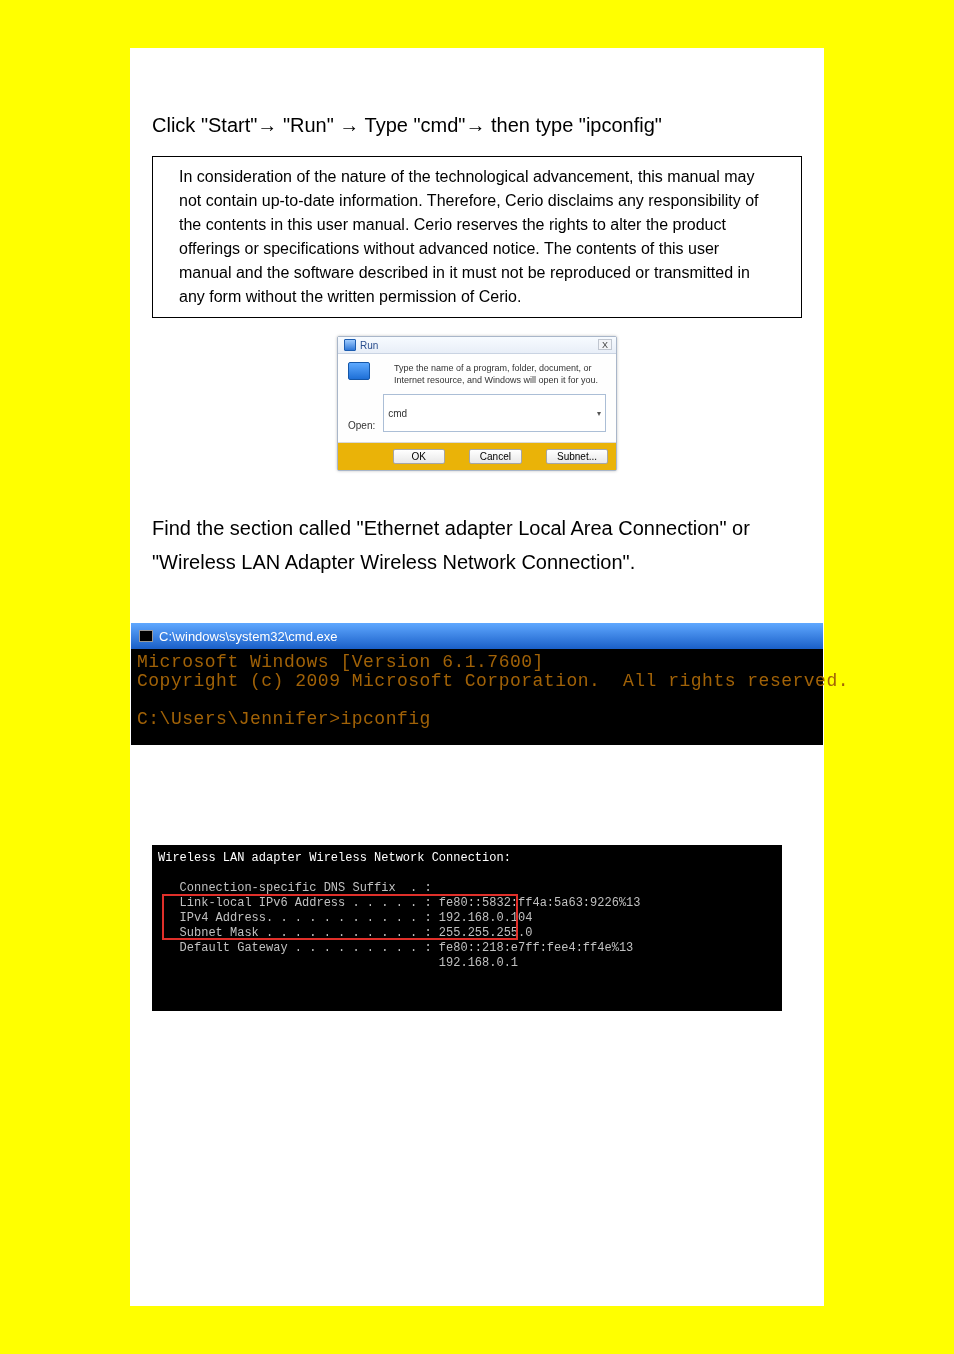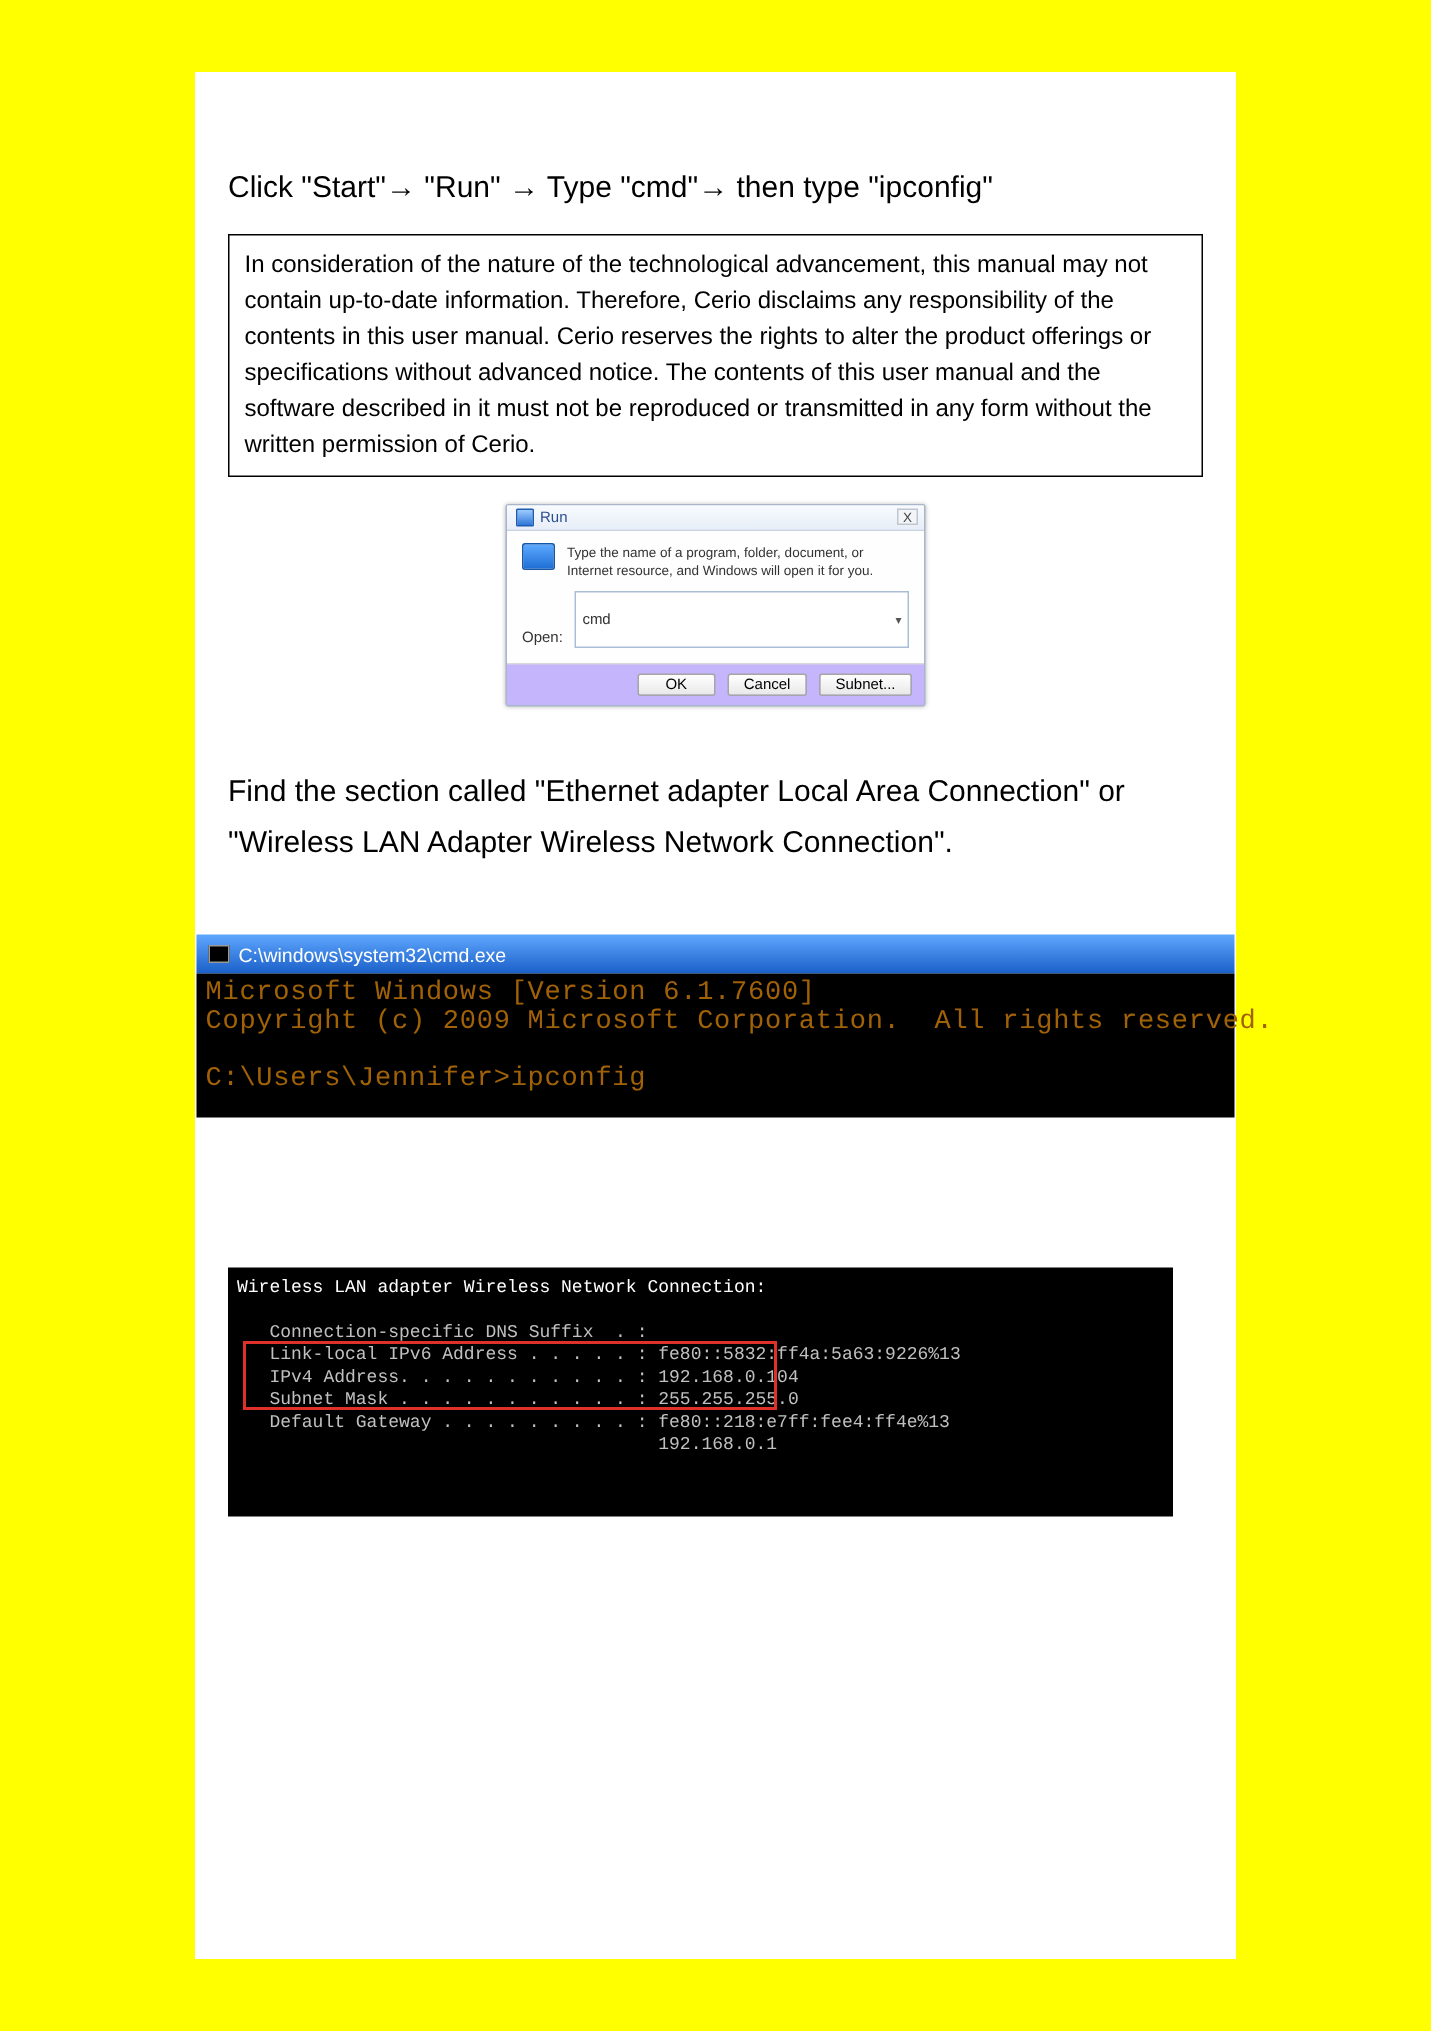--- a/index.html
+++ b/index.html
@@ -1,33 +1,33 @@
 <!DOCTYPE html>
 <html><head>
 <meta charset="utf-8">
 <style>
   * { margin:0; padding:0; box-sizing:border-box; }
   html, body { width:954px; height:1354px; background:#fff; font-family:Arial, Helvetica, sans-serif; }
   .page { width:954px; height:1354px; background:#ffff00; position:relative; }
   .content { position:absolute; left:130px; top:48px; width:694px; height:1258px; background:#fff; }
   .body-text { font-size:20px; line-height:34px; color:#000; padding:0 22px; }
   .inst-1 { padding-top:60px; }
-  .legal-box { margin:14px 22px 0 22px; border:1px solid #000; padding:8px 10px; font-size:16px; line-height:24px; }
+  .legal-box { margin:14px 22px 0 22px; border:1px solid #000; padding:8px 26px; font-size:16px; line-height:24px; }
   .run-wrap { width:100%; display:flex; justify-content:center; margin-top:18px; }
   .run-dialog { width:280px; border:1px solid #a9b6c9; background:#fefefe; font-size:10px; color:#333; border-radius:2px; box-shadow:0 0 3px rgba(0,0,0,.25); }
   .run-title { background:linear-gradient(#f7fbff,#e8eef7); padding:2px 6px; border-bottom:1px solid #c9d3e2; display:flex; align-items:center; gap:4px; color:#2b4f8e; position:relative; }
   .run-title .close { position:absolute; right:4px; top:2px; width:14px; height:11px; border:1px solid #c0c6d0; background:#f2f4f8; font-size:9px; display:flex; align-items:center;justify-content:center; color:#444; }
-  .run-row { display:flex; gap:8px; padding:8px 10px 4px 10px; align-items:flex-start; }
+  .run-row { display:flex; gap:24px; padding:8px 10px 4px 10px; align-items:flex-start; }
   .run-icon { width:22px; height:18px; background:linear-gradient(#5da9ff,#1e6fd6); border:1px solid #1456a8; border-radius:2px; flex:0 0 auto; }
   .run-desc { font-size:9px; line-height:12px; color:#333; }
   .run-open-row { display:flex; gap:8px; align-items:center; padding:4px 10px 10px 10px; }
   .run-open-label { font-size:10px; color:#333;margin-top:24px; }
   .run-input { flex:1 1 auto; height:18px; border:1px solid #abbed6; background:#fff; padding:18px 4px; font-size:10px; display:flex; align-items:center; justify-content:space-between; }
   .run-input .caret { font-size:8px; color:#555; }
-  .run-buttons { background:#c4b5fd; border-top:1px solid #d9d9d9; display:flex; gap:8px; justify-content:flex-end; padding:6px 8px; }
+  .run-buttons { background:#eab308; border-top:1px solid #d9d9d9; display:flex; gap:24px; justify-content:flex-end; padding:6px 8px; }
   .run-buttons button { font-size:10px; padding:1px 10px; border:1px solid #a6a6a6; background:linear-gradient(#fff,#e8e8e8); border-radius:2px; min-width:52px; }
   .inst-2 { margin-top:40px; }
   .cmd-wrap { margin:12px 0 0 0; }
   .cmd-window { width:692px; margin-left:1px; }
   .cmd-titlebar { height:26px; background:linear-gradient(#5fa8ff,#1a5fc8); display:flex; align-items:center; padding:0 8px; gap:6px;margin-top:44px; }
   .cmd-title-icon { width:14px; height:12px; background:#000; border:1px solid #999; display:inline-block; }
   .cmd-title-text { font-size:13px; color:#fff; }
   .cmd-body { background:#000; color:#a16207; font-family:Consolas, 'Courier New', monospace; font-size:18px; line-height:19px; padding:4px 6px 16px 6px; white-space:pre; letter-spacing:0.5px; }
   .wlan-wrap { margin-top:100px; width:100%; padding-left:22px; }
   .wlan-box { width:630px; background:#000; color:#c0c0c0; font-family:Consolas,'Courier New',monospace; font-size:12px; line-height:15px; padding:6px 6px 10px 6px; white-space:pre; position:relative; }

